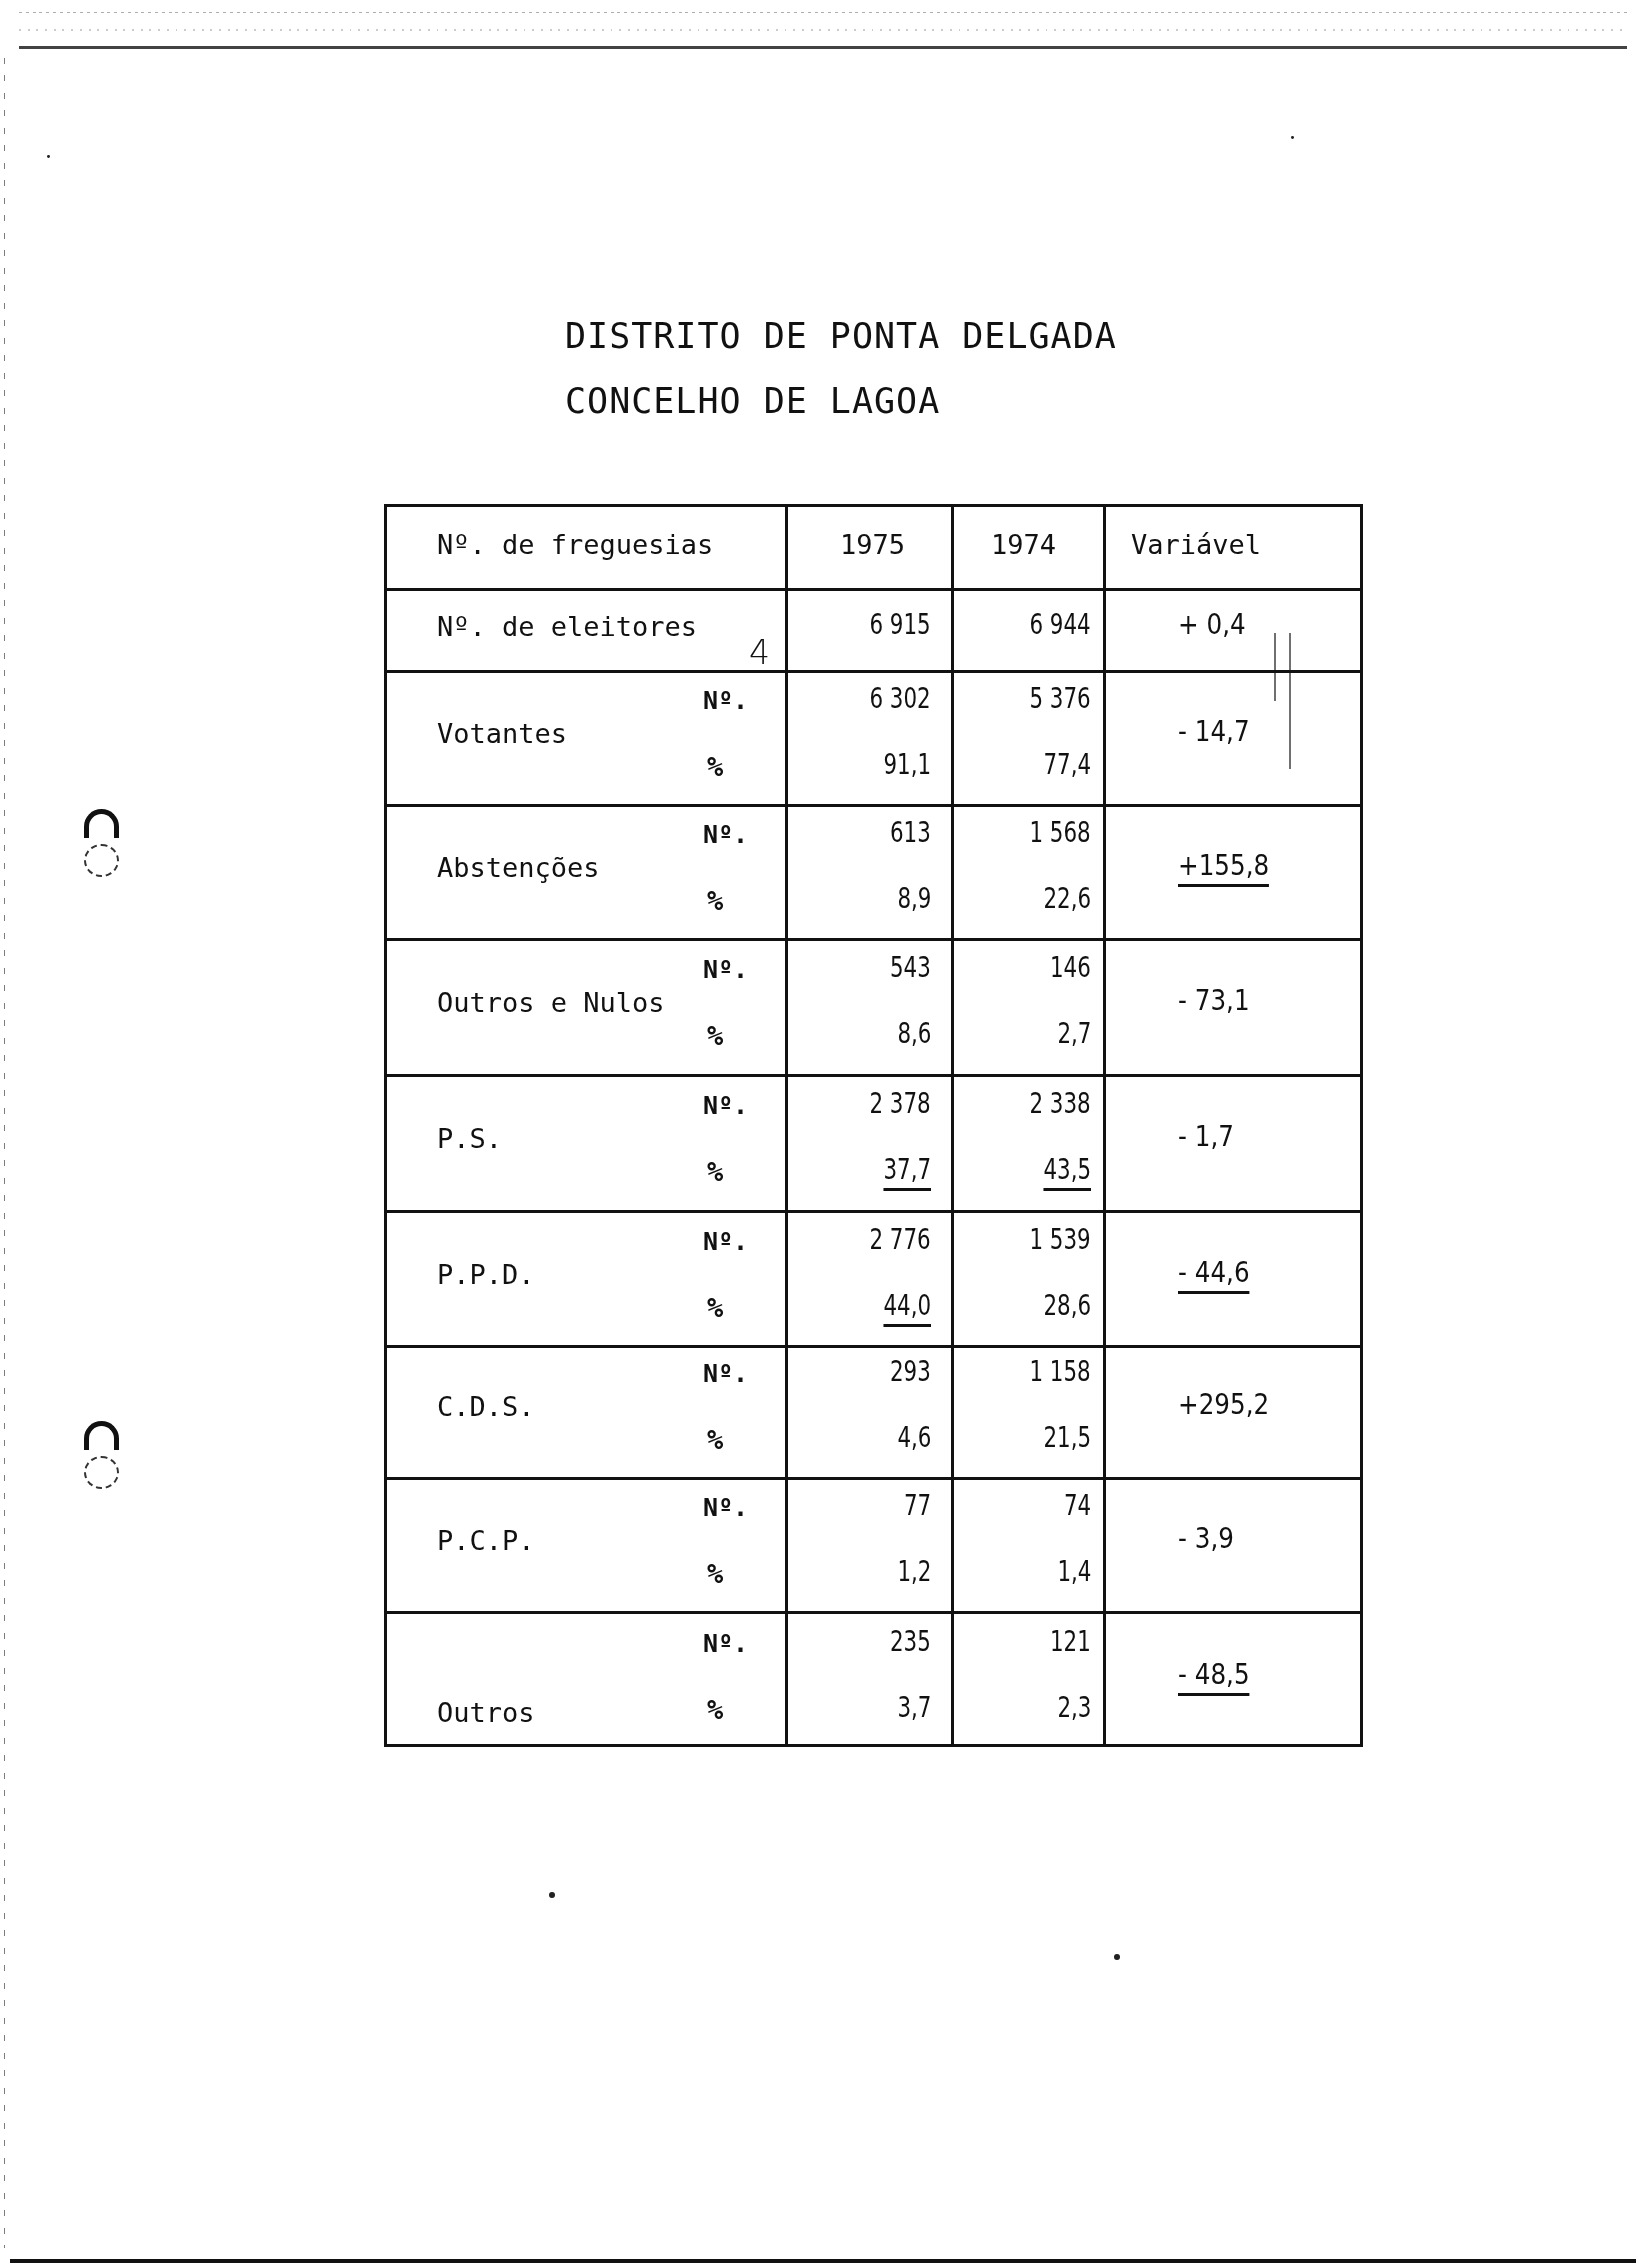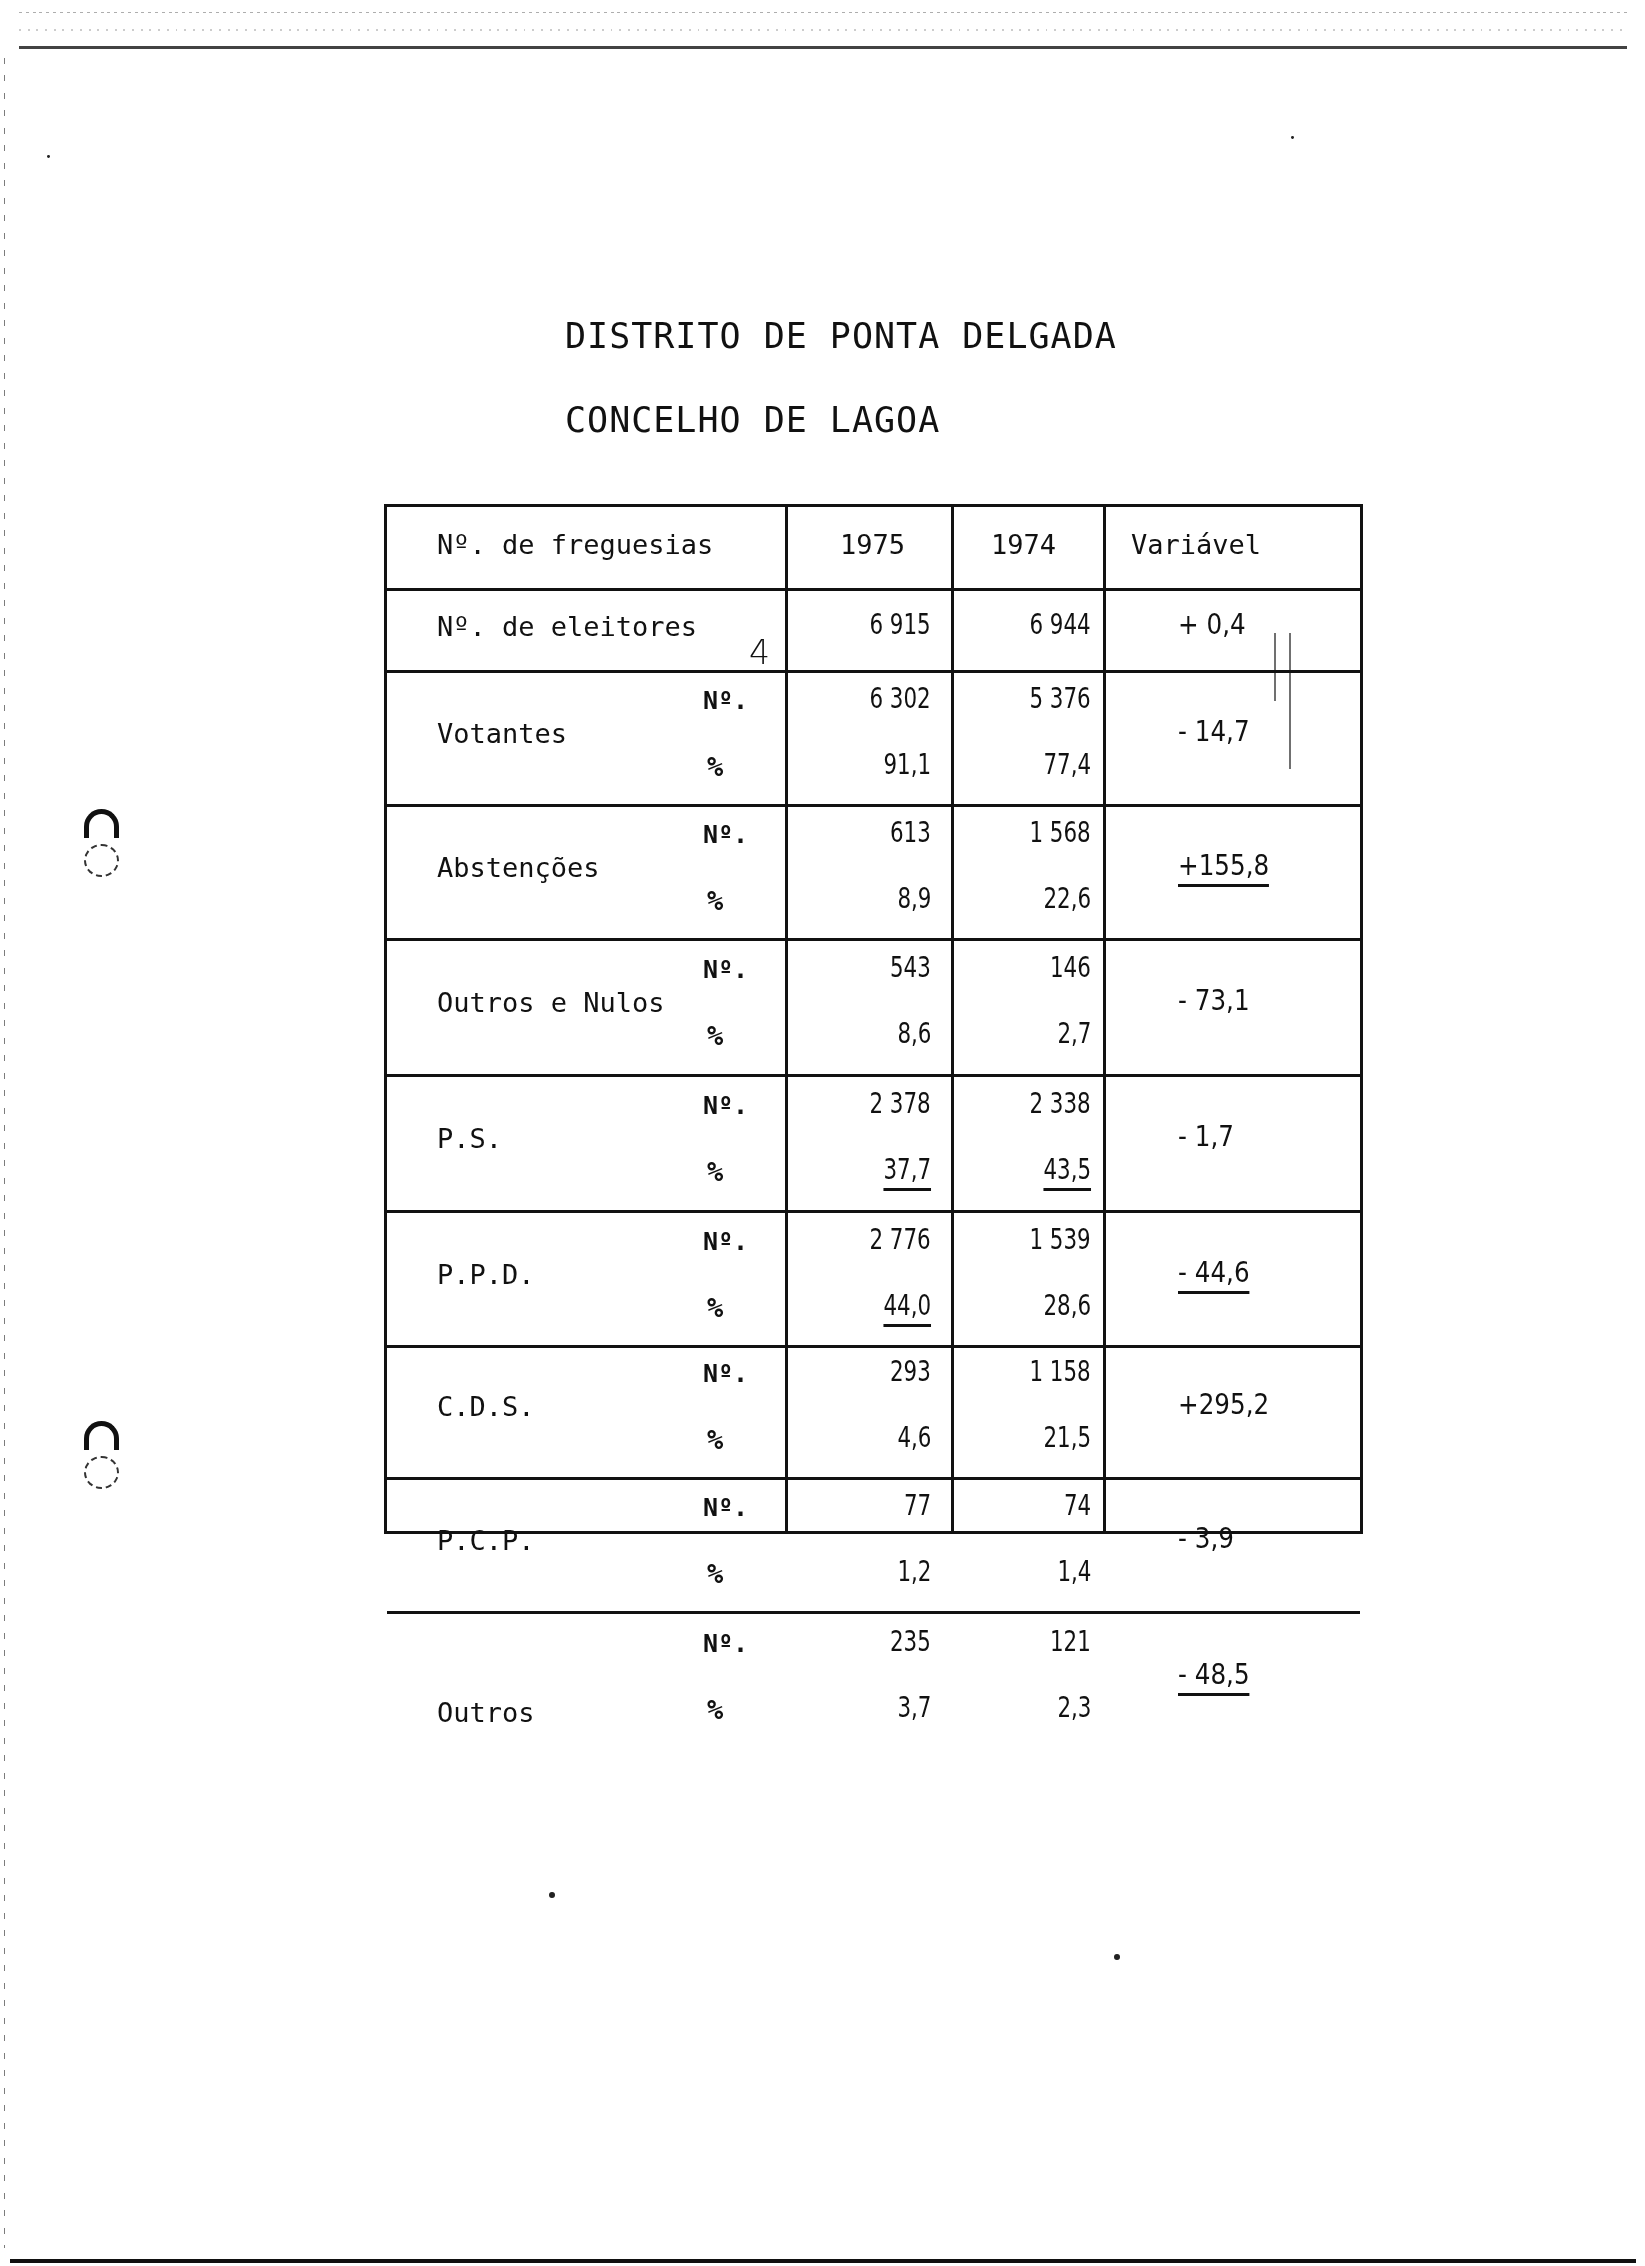--- a/index.html
+++ b/index.html
@@ -16,23 +16,23 @@
   .bottom-rule { position: absolute; left: 9.7px; right: 9.7px; top: 2259px; height: 3.9px; background: #111; }
   .left-edge { position: absolute; left: 3.9px; top: 58px; bottom: 19.4px; width: 1px;
     background: repeating-linear-gradient(180deg,#444 0 5.8px,transparent 5.8px 17.5px); opacity: .7; }
   .hole { position: absolute; width: 37px; height: 64px; }
   .hole .arc-top { position: absolute; left: 1.9px; top: 0; width: 35px; height: 29px;
     border: 5.8px solid #111; border-bottom: none; border-radius: 19.4px 19.4px 0 0; box-sizing: border-box; }
   .hole .ring { position: absolute; left: 1.9px; top: 35px; width: 35px; height: 33px;
     border: 2.9px dashed #333; border-radius: 50%; box-sizing: border-box; }
   .title { position: absolute; left: 565px; font-size: 35px; letter-spacing: 1px; white-space: pre; }
   .title-1 { top: 316px; }
-  .title-2 { top: 400px; }
+  .title-2 { top: 381px; }
 
-  .tbl { position: absolute; left: 384px; top: 504px; width: 979px; height: 1030px;
+  .tbl { position: absolute; left: 384px; top: 504px; width: 979px; height: 1243px;
     border: 3.9px solid #111; box-sizing: border-box; }
   .hline { position: absolute; left: 0; right: 0; height: 2.9px; background: #111; }
   .vline { position: absolute; top: 0; bottom: 0; width: 2.9px; background: #111; }
 
   .cell-text { position: absolute; font-size: 27px; white-space: pre; line-height: 33px; }
   .hdr { font-size: 27px; }
   .num { font-family: "DejaVu Sans", "Liberation Sans", sans-serif; font-size: 29px;
     text-align: right; font-stretch: condensed; transform: scaleX(.82); transform-origin: right center; }
   .pct-mark { font-family: "DejaVu Sans Mono", monospace; font-weight: bold; font-size: 27px; }
   .sub { font-size: 25px; font-weight: bold; }

